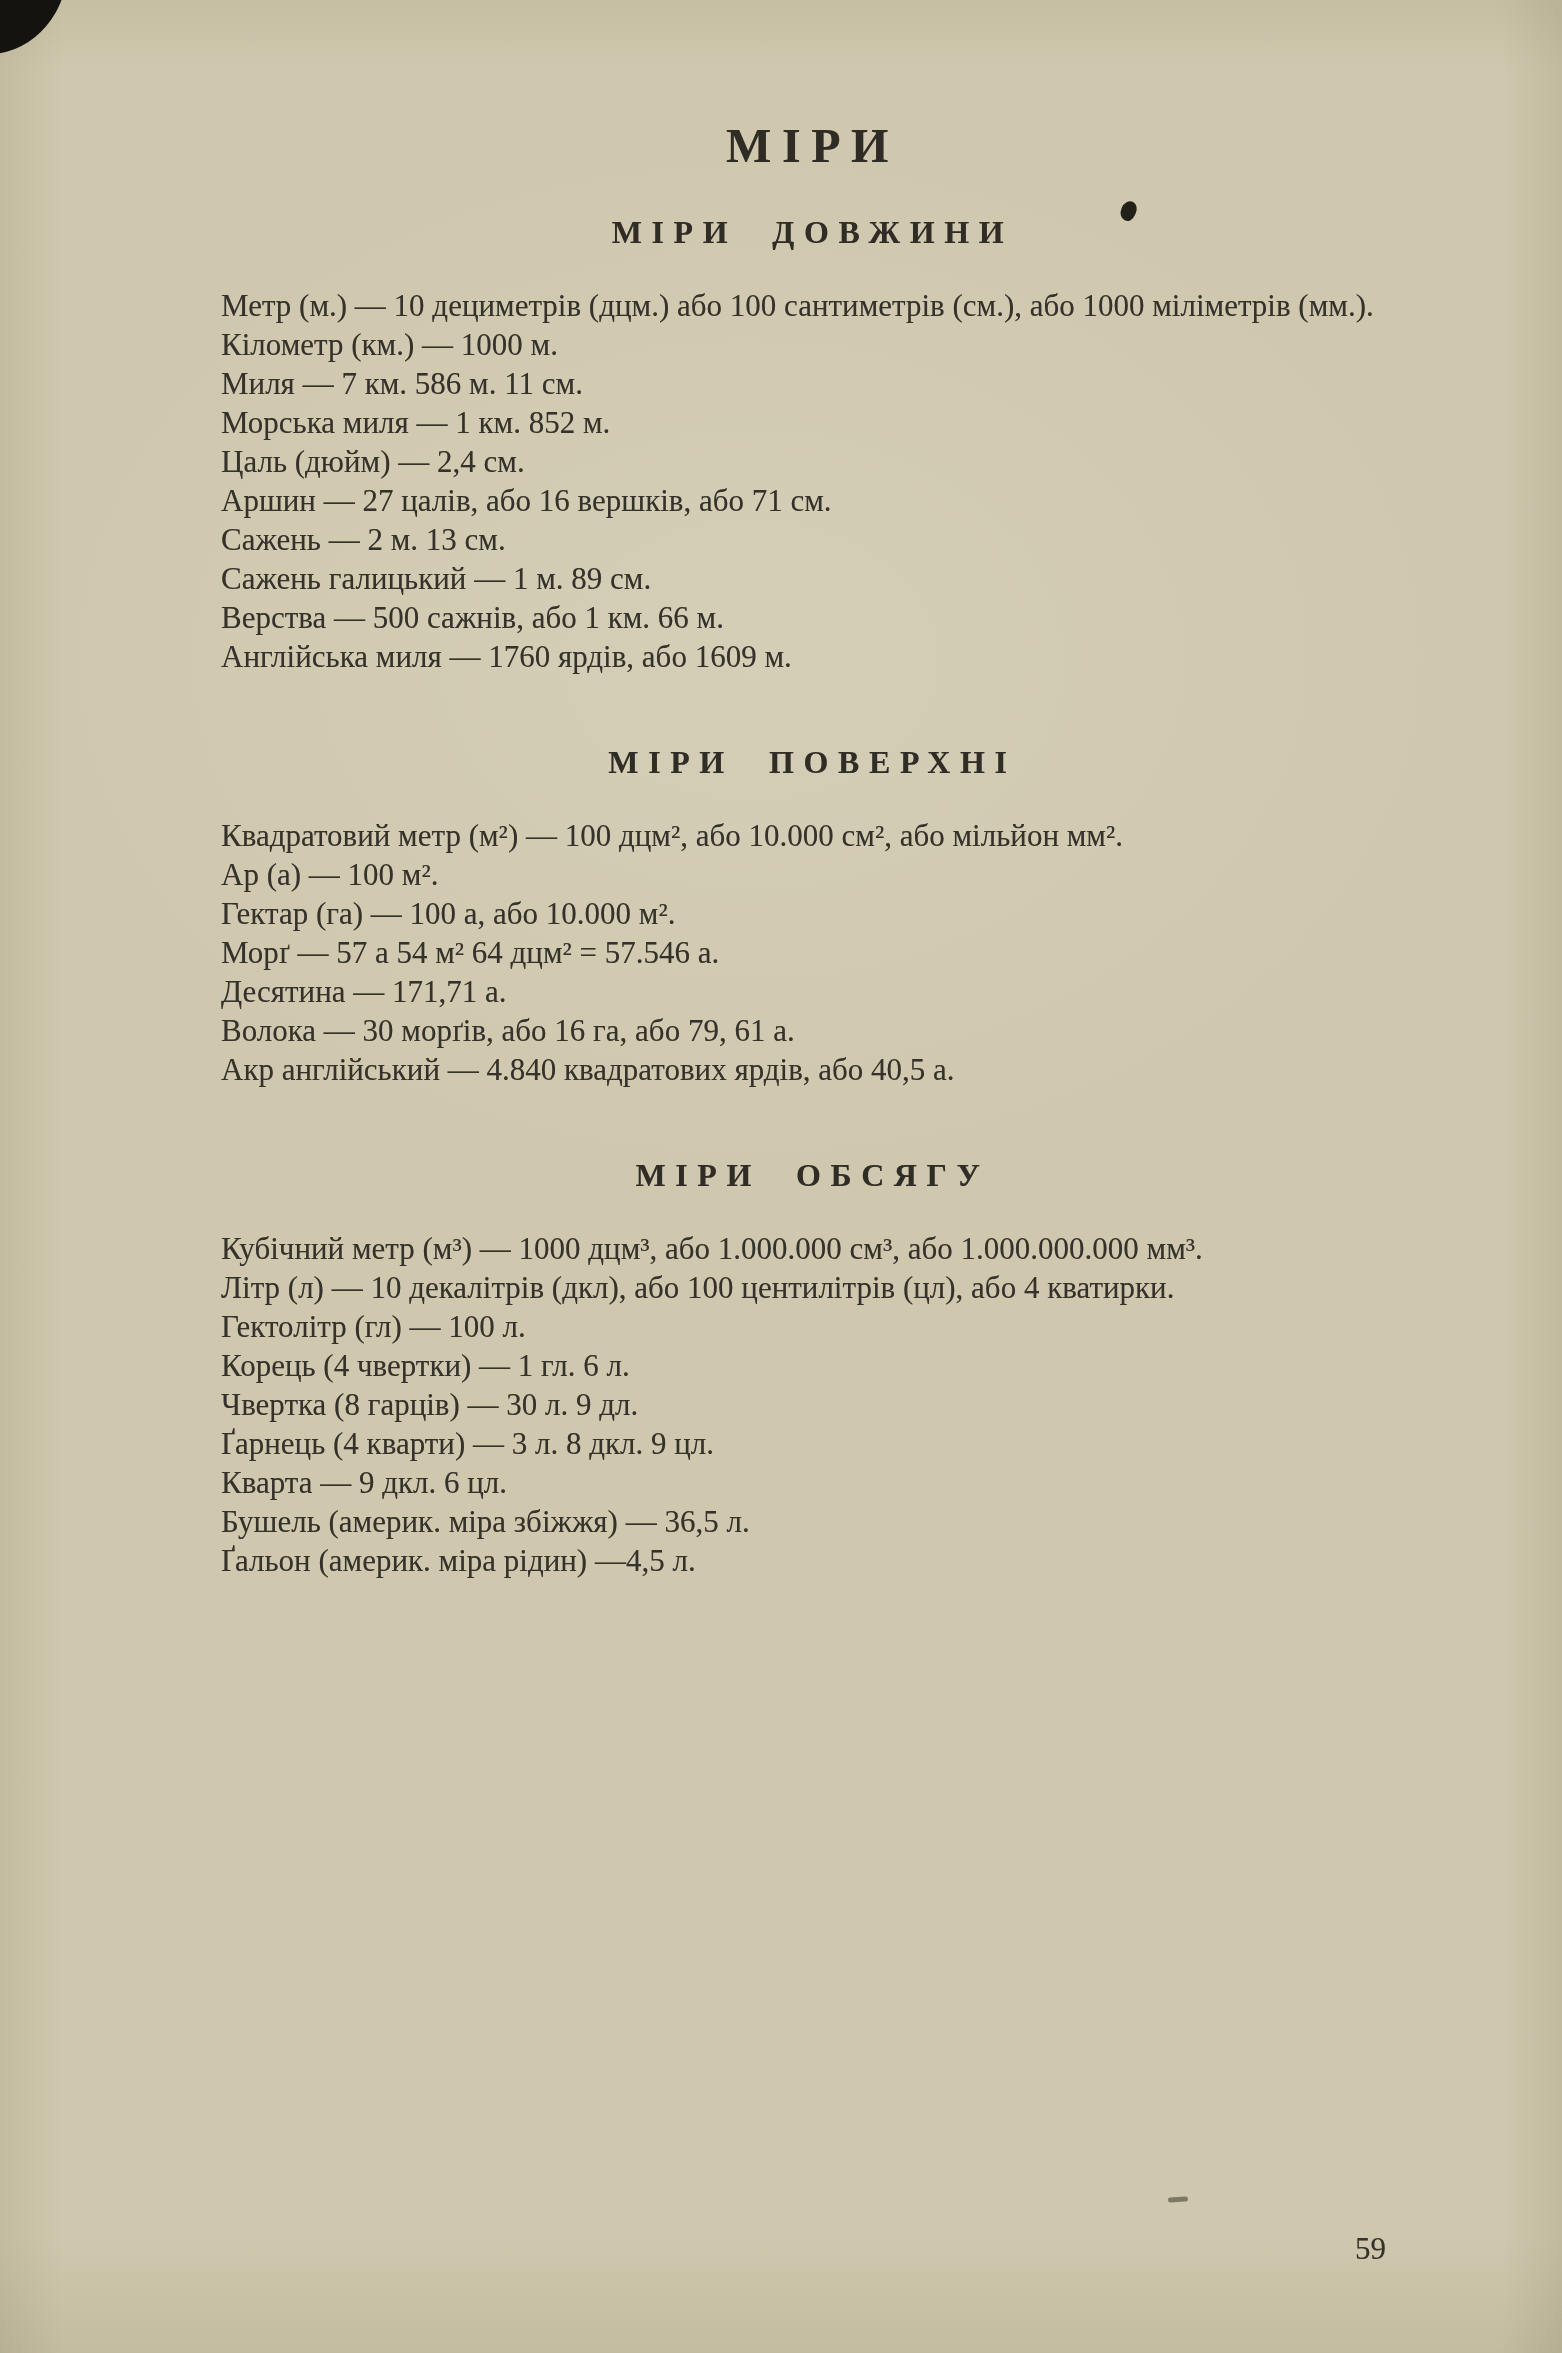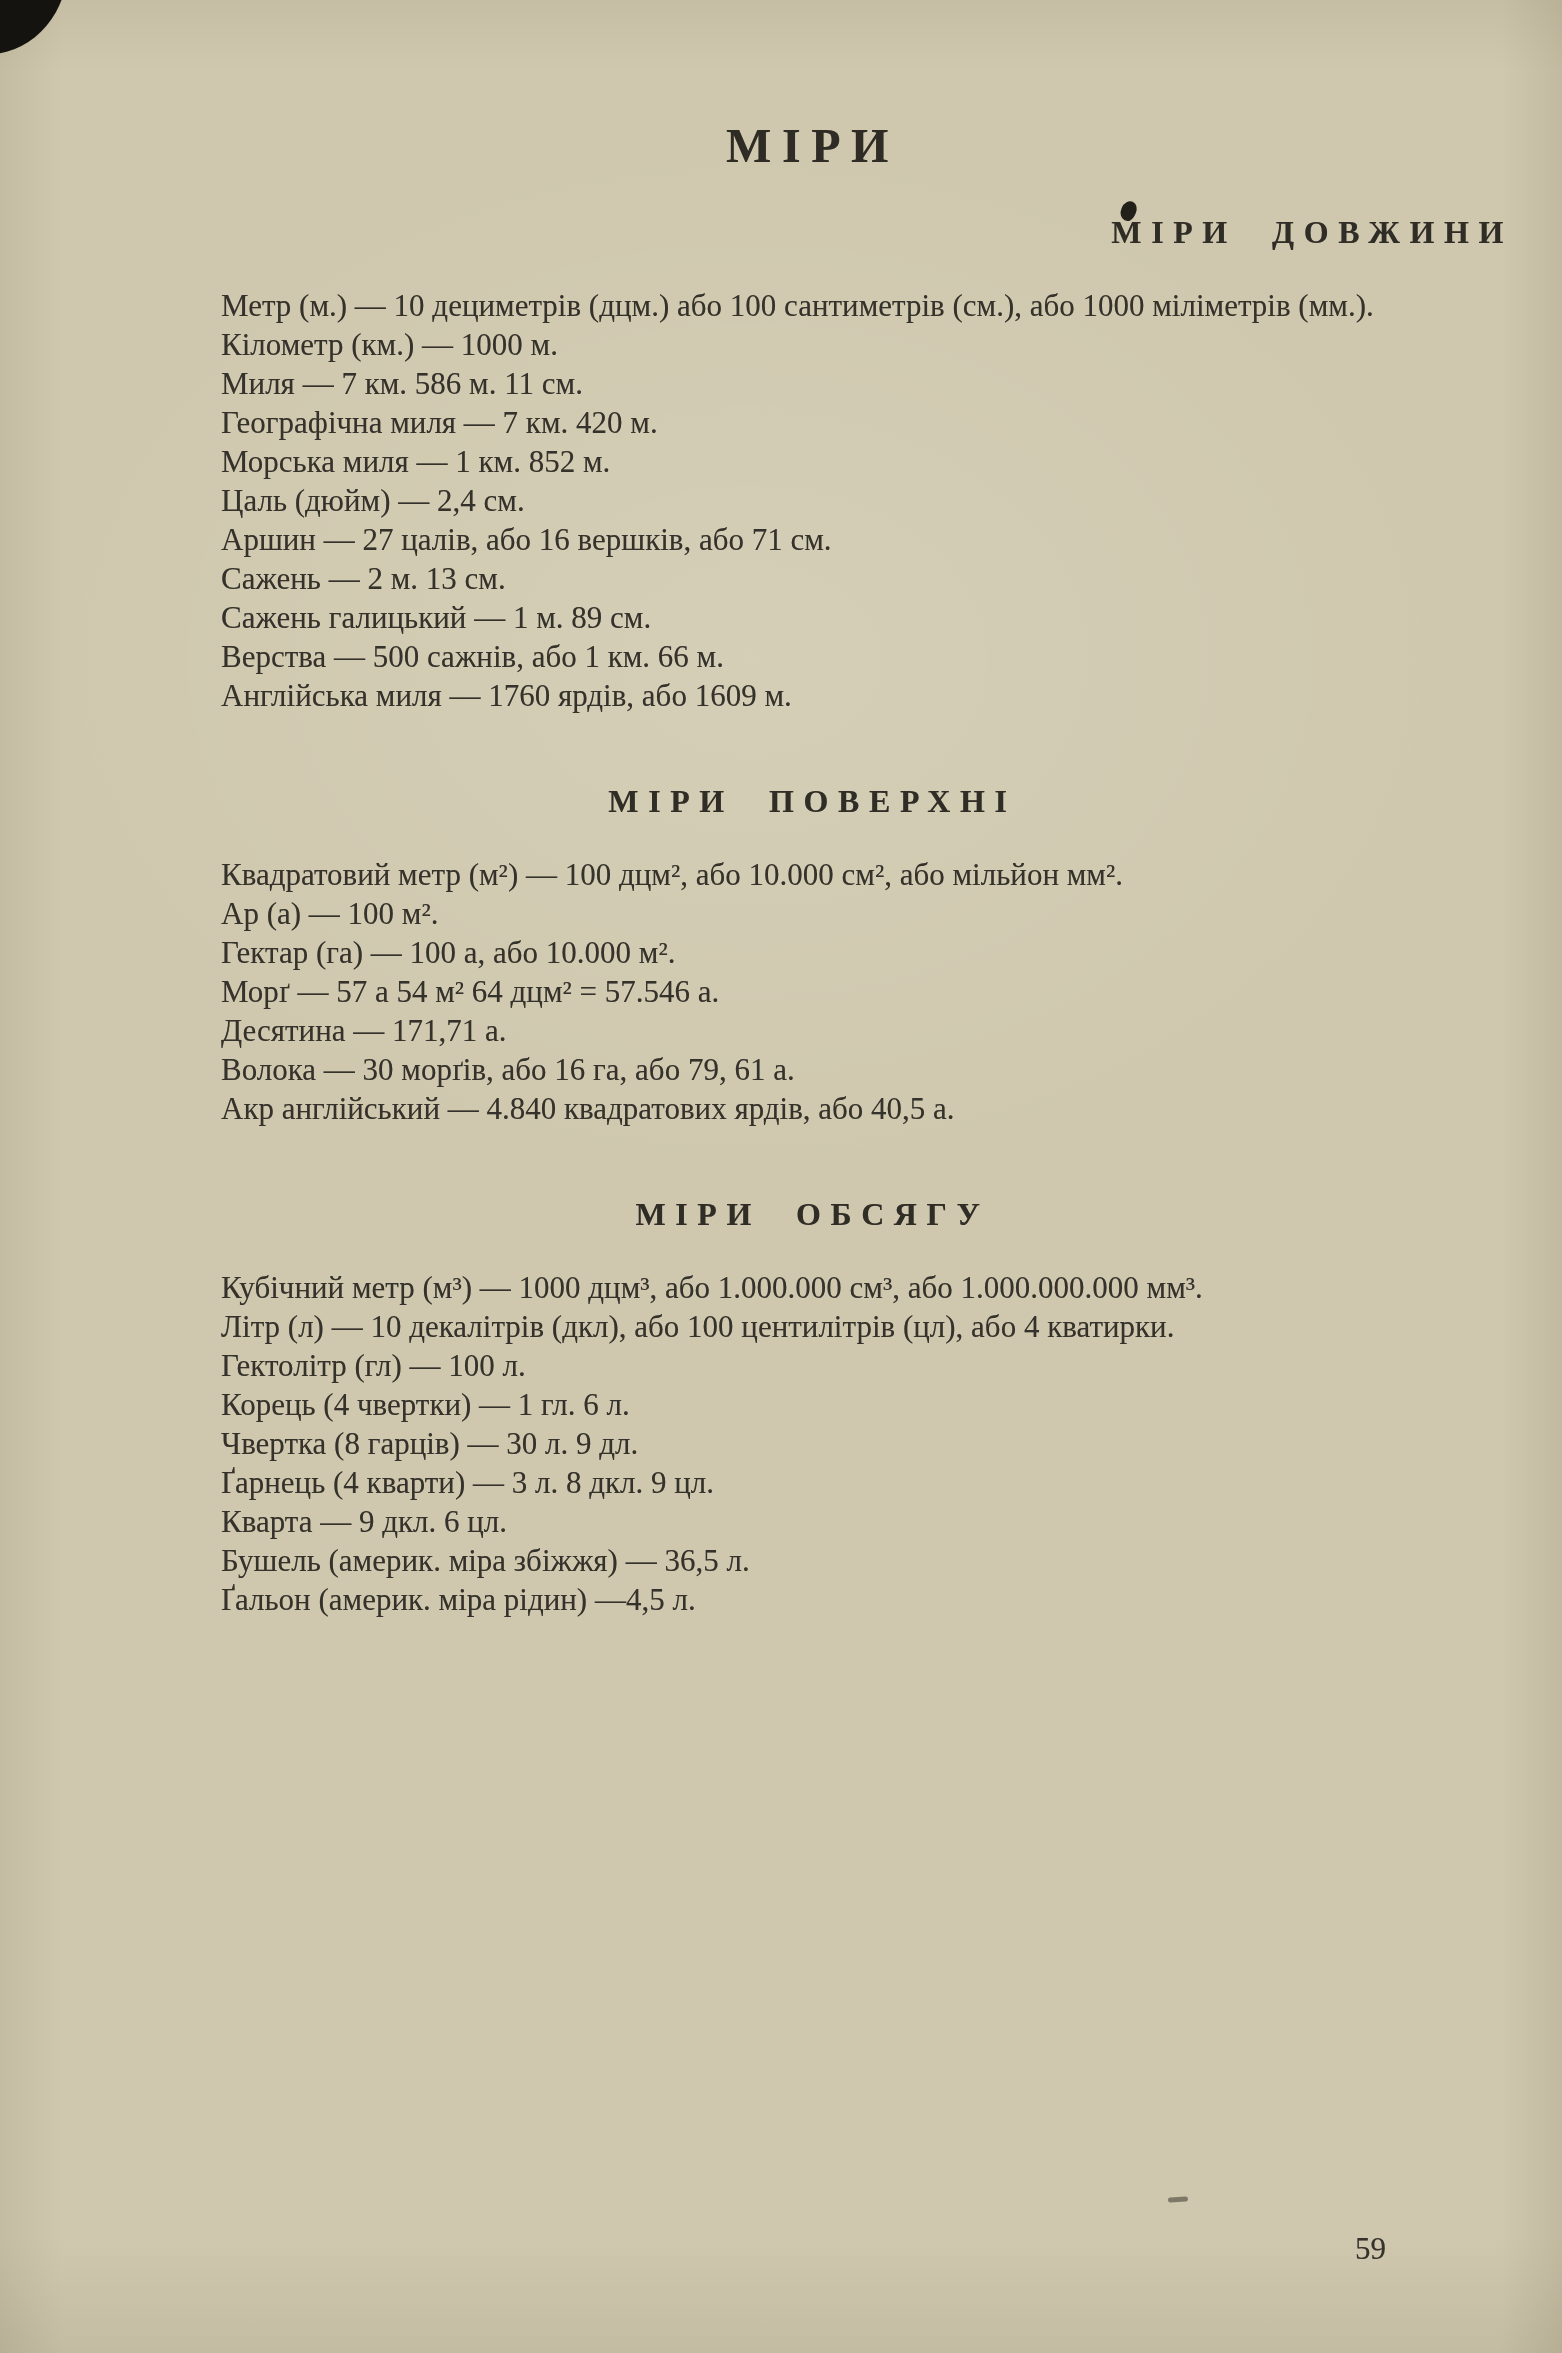--- a/index.html
+++ b/index.html
@@ -39,21 +39,21 @@
   .heading {
     margin: 68px 0 35px 0;
     text-align: center;
     font-size: 32px;
     font-weight: bold;
     letter-spacing: 0.30em;
     word-spacing: 0.55em;
     color: #30,2d,27;
     color: #302d27;
   }
-  section.first .heading { margin-top: 41px; text-align: right; }
+  section.first .heading { margin-top: 41px; }
 
   .entry {
     margin: 0;
     font-size: 31px;
     line-height: 39px;
     text-indent: 109px;
     text-align: justify;
     color: #35322b;
   }
 
@@ -99,21 +99,20 @@
   <div class="speck speck-comma"></div>
   <div class="speck speck-dash"></div>
 
   <h1 class="title">МІРИ</h1>
 
   <section class="first">
     <h2 class="heading">МІРИ ДОВЖИНИ</h2>
     <p class="entry">Метр (м.) — 10 дециметрів (дцм.) або 100 сантиметрів (см.), або 1000 міліметрів (мм.).</p>
     <p class="entry">Кілометр (км.) — 1000 м.</p>
     <p class="entry">Миля — 7 км. 586 м. 11 см.</p>
-    <p class="entry">Географічна миля — 7 км. 420 м.</p>
     <p class="entry">Морська миля — 1 км. 852 м.</p>
     <p class="entry">Цаль (дюйм) — 2,4 см.</p>
     <p class="entry">Аршин — 27 цалів, або 16 вершків, або 71 см.</p>
     <p class="entry">Сажень — 2 м. 13 см.</p>
     <p class="entry">Сажень галицький — 1 м. 89 см.</p>
     <p class="entry">Верства — 500 сажнів, або 1 км. 66 м.</p>
     <p class="entry">Англійська миля — 1760 ярдів, або 1609 м.</p>
   </section>
 
   <section>

